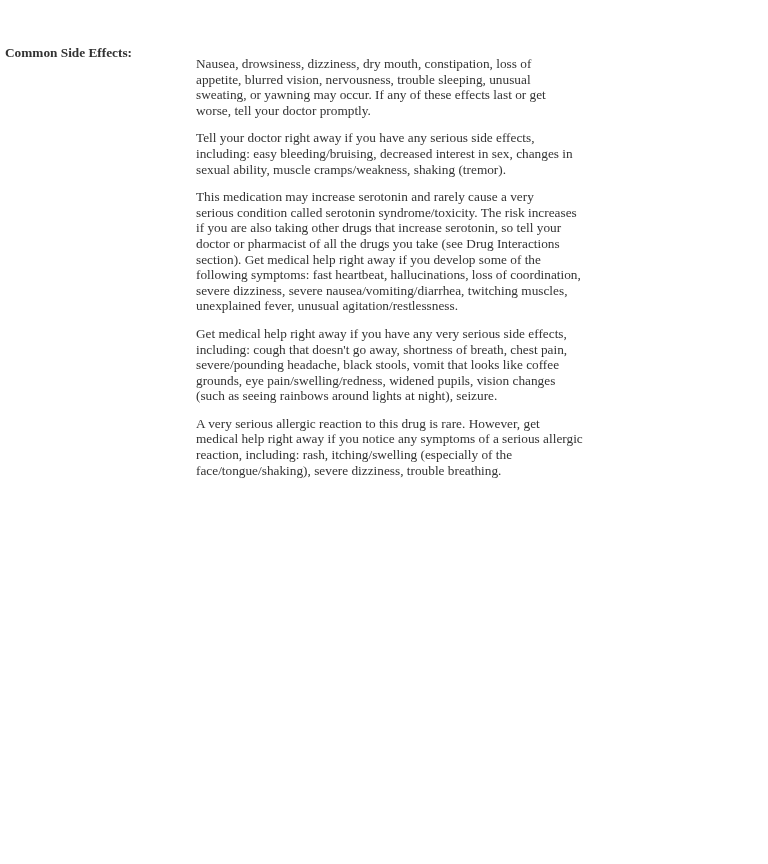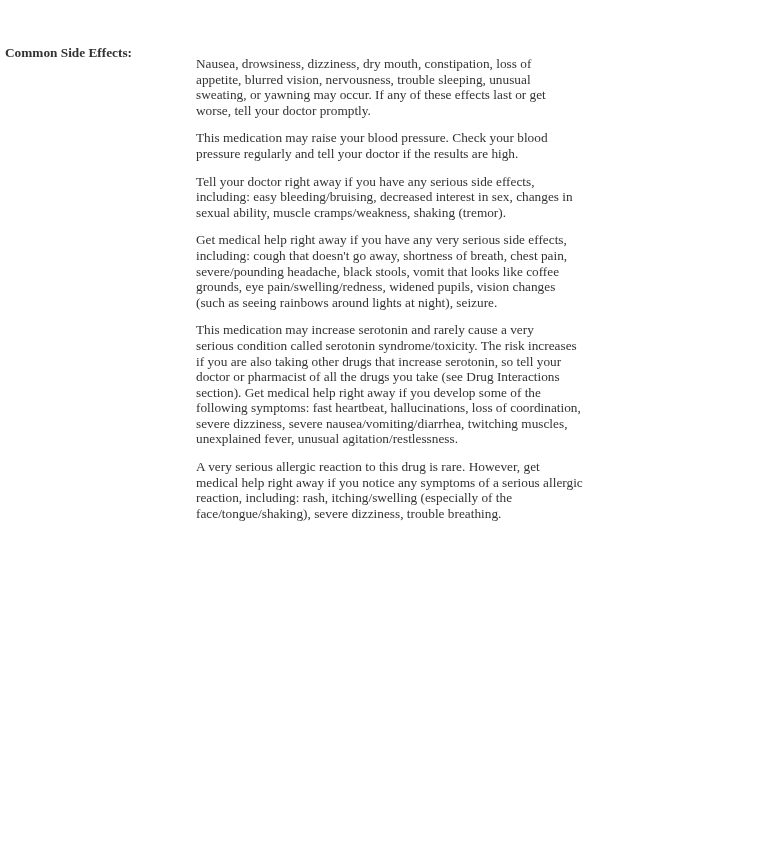--- a/index.html
+++ b/index.html
@@ -45,36 +45,34 @@
 </head>
 <body>
 
 <div class="page">
   <div class="section-label">Common Side Effects:</div>
   <div class="section-content">
     <div class="para">Nausea, drowsiness, dizziness, dry mouth, constipation, loss of
 appetite, blurred vision, nervousness, trouble sleeping, unusual
 sweating, or yawning may occur. If any of these effects last or get
 worse, tell your doctor promptly.</div>
-    <div class="para">This medication may raise your blood pressure. Check your blood
-pressure regularly and tell your doctor if the results are high.</div>
     <div class="para">Tell your doctor right away if you have any serious side effects,
 including: easy bleeding/bruising, decreased interest in sex, changes in
 sexual ability, muscle cramps/weakness, shaking (tremor).</div>
-    <div class="para">Get medical help right away if you have any very serious side effects,
-including: cough that doesn't go away, shortness of breath, chest pain,
-severe/pounding headache, black stools, vomit that looks like coffee
-grounds, eye pain/swelling/redness, widened pupils, vision changes
-(such as seeing rainbows around lights at night), seizure.</div>
     <div class="para">This medication may increase serotonin and rarely cause a very
 serious condition called serotonin syndrome/toxicity. The risk increases
 if you are also taking other drugs that increase serotonin, so tell your
 doctor or pharmacist of all the drugs you take (see Drug Interactions
 section). Get medical help right away if you develop some of the
 following symptoms: fast heartbeat, hallucinations, loss of coordination,
 severe dizziness, severe nausea/vomiting/diarrhea, twitching muscles,
 unexplained fever, unusual agitation/restlessness.</div>
+    <div class="para">Get medical help right away if you have any very serious side effects,
+including: cough that doesn't go away, shortness of breath, chest pain,
+severe/pounding headache, black stools, vomit that looks like coffee
+grounds, eye pain/swelling/redness, widened pupils, vision changes
+(such as seeing rainbows around lights at night), seizure.</div>
     <div class="para">A very serious allergic reaction to this drug is rare. However, get
 medical help right away if you notice any symptoms of a serious allergic
 reaction, including: rash, itching/swelling (especially of the
 face/tongue/shaking), severe dizziness, trouble breathing.</div>
   </div>
 </div>
 
 </body></html>

